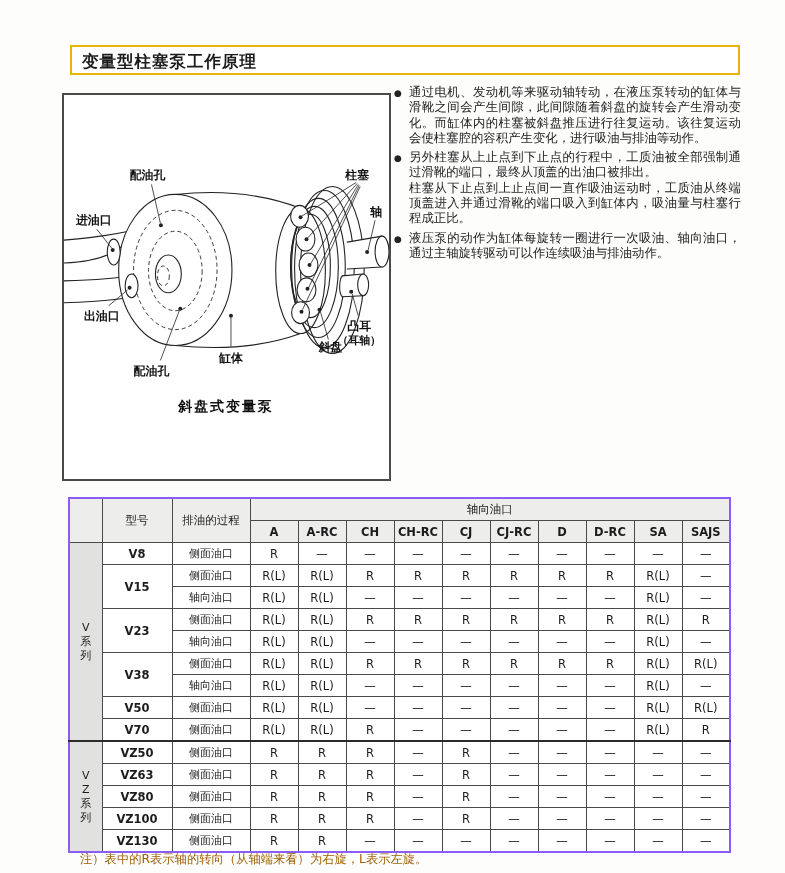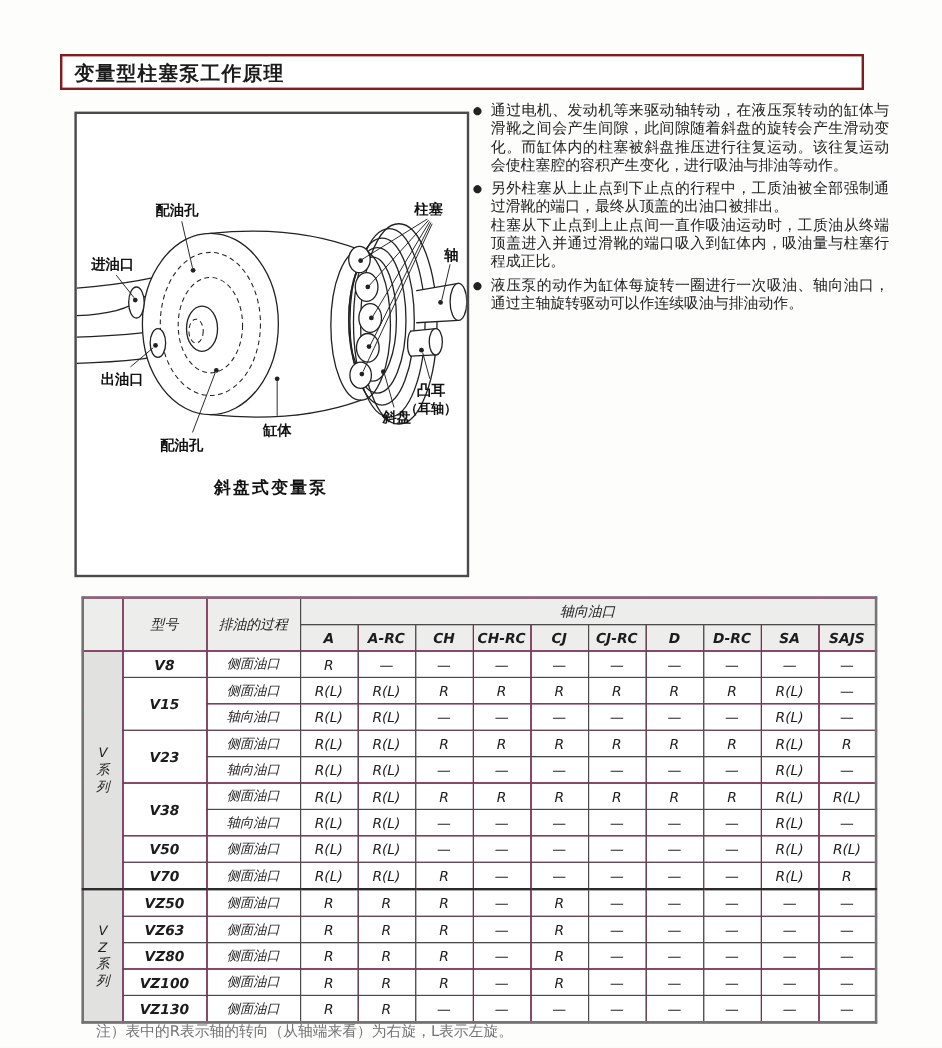--- a/index.html
+++ b/index.html
@@ -1,39 +1,39 @@
 <!DOCTYPE html>
 <html><head>
 <meta charset="utf-8">
 <style>
   html,body{margin:0;padding:0;}
   body{background:#f6f6f4;}
   .page{position:relative;width:785px;height:873px;background:#fdfdfc;overflow:hidden;
         font-family:"DejaVu Sans","Liberation Sans",sans-serif;color:#1c1c1c;}
-  .section-title{position:absolute;left:50px;width:670px;height:30px;box-sizing:border-box;
-        border:2px solid #7f1d1d;background:#fff;font-size:16.5px;font-weight:bold;
+  .section-title{position:absolute;left:70px;width:670px;height:30px;box-sizing:border-box;
+        border:2px solid #eab308;background:#fff;font-size:16.5px;font-weight:bold;
         letter-spacing:1px;padding:4px 10px 0 10px;}
   .diagram-box{position:absolute;left:62px;top:93px;width:329px;height:388px;box-sizing:border-box;
         border:2px solid #4a4a4a;background:#fff;}
   .bullets{position:absolute;left:394px;top:84px;width:347px;margin:0;padding:0;list-style:none;
         font-size:12.4px;line-height:15.3px;text-align:justify;color:#222;}
   .bullets li{position:relative;padding-left:15px;margin-bottom:4px;}
   .bullets li .marker{position:absolute;left:0;top:2px;font-size:9px;}
   .table-wrap{position:absolute;left:68px;top:497px;}
-  table.models{border-collapse:collapse;table-layout:fixed;background:#ec4899;border:2px solid #737373;font-style:italic;}
+  table.models{border-collapse:collapse;table-layout:fixed;background:#0369a1;border:2px solid #8b5cf6;}
   table.models th,table.models td{border:1px solid #4a4a4a;text-align:center;vertical-align:middle;
         padding:0;height:21px;overflow:hidden;white-space:nowrap;}
   table.models th{background:#ededec;font-size:11.5px;font-weight:normal;}
   table.models th.ctrl-col{font-weight:bold;}
   td.series-cell{background:#e1e1df;font-size:11px;line-height:14px;font-weight:normal;}
   td.model-cell{font-weight:bold;font-size:11.5px;background:#fff;}
   td.piping-cell{font-size:11px;background:#fff;}
   td.value-cell{font-size:11.5px;background:#fff;}
   .gs{border-top:2px solid #2b2b2b !important;}
-  .footnote{position:absolute;left:80px;top:851px;font-size:12.3px;color:#737373;}
+  .footnote{position:absolute;left:80px;top:851px;font-size:12.3px;color:#a16207;}
   svg text{font-family:"DejaVu Sans","Liberation Sans",sans-serif;font-size:12px;font-weight:bold;fill:#111;}
   svg .caption{font-size:14px;letter-spacing:2px;}
   svg .ln{stroke:#222;stroke-width:1.1;fill:none;stroke-linecap:round;}
   svg .thin{stroke:#222;stroke-width:0.8;fill:none;}
   svg .dash{stroke:#222;stroke-width:0.9;fill:none;stroke-dasharray:4 3;}
   svg .wfill{fill:#fff;}
 </style>
 </head>
 <body>
 

